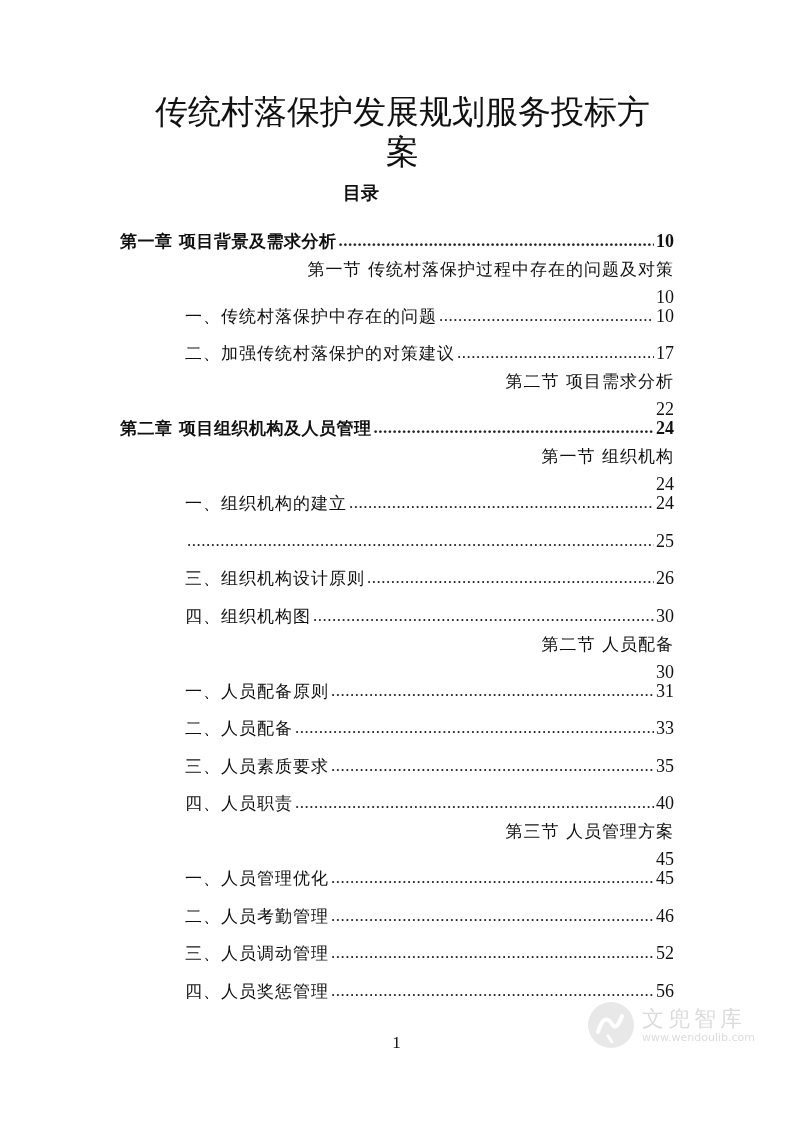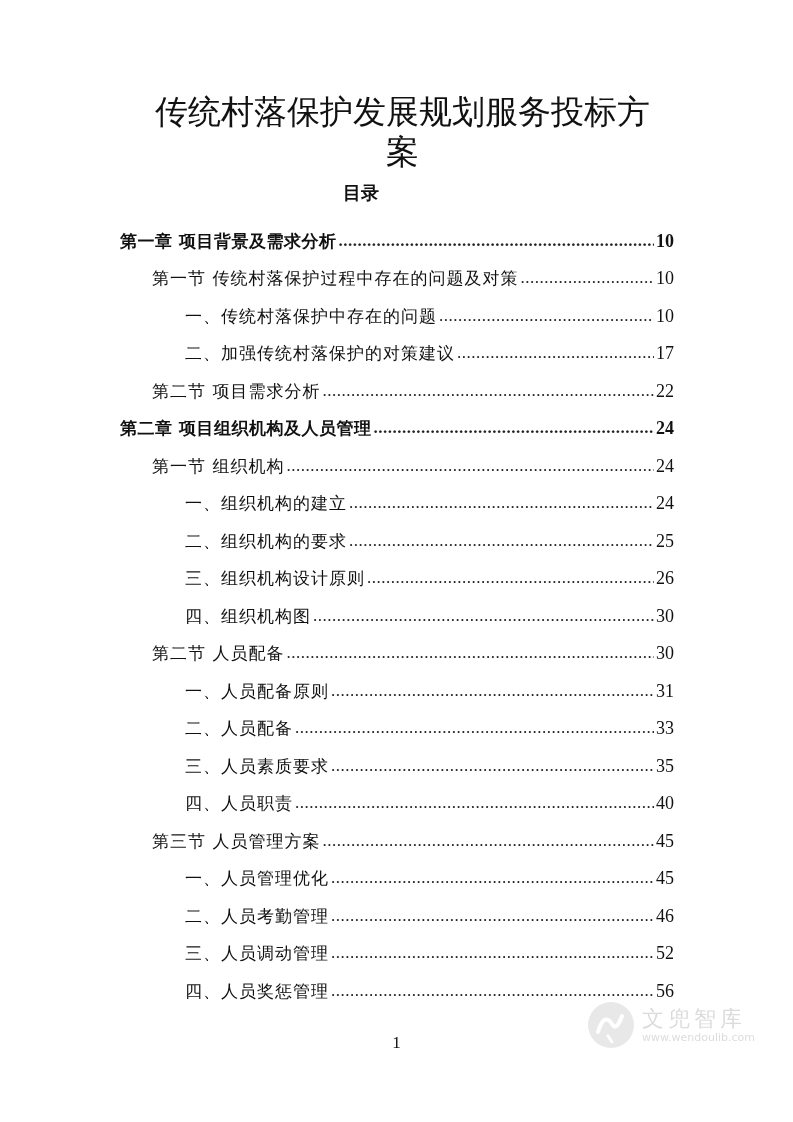--- a/index.html
+++ b/index.html
@@ -14,21 +14,21 @@
   .toc { position: absolute; left: 120px; top: 217px; width: 554px; }
   .row { display: flex; align-items: flex-end; height: 37.5px; line-height: 28px;
          font-size: 17px; white-space: nowrap; }
   .row .label { flex: 0 0 auto; letter-spacing: 1px; }
   .row .dots { flex: 1 1 auto; overflow: hidden; margin: 0 2px; color: #222;
                font-family: "Liberation Serif", serif; }
   .row .dots::before { content: "................................................................................................................................................"; letter-spacing: 0.5px; }
   .row .page { flex: 0 0 auto; font-family: Liberation Serif, serif; font-size: 18px; }
   .row.lvl1 { font-weight: bold; }
   .row.lvl1 .label { font-family: "DejaVu Sans", sans-serif; letter-spacing: 0.5px; }
-  .row.lvl2 { padding-left: 32px; }
+  .row.lvl2 { padding-left: 32px; flex-direction: column; }
   .row.lvl3 { padding-left: 65px; }
   .pagenum { position: absolute; top: 1033px; left: 0; width: 793px; text-align: center;
              font-family: "Liberation Serif", serif; font-size: 17px; }
   .watermark { position: absolute; left: 588px; top: 1002px; width: 190px; height: 46px;
                opacity: 0.35; display: flex; align-items: center; }
   .wm-logo { width: 46px; height: 46px; border-radius: 50%; background: #bfbfbf; position: relative; }
   .wm-logo svg { position: absolute; left: 0; top: 0; }
   .wm-text { margin-left: 8px; color: #9a9a9a; }
   .wm-name { font-family: "DejaVu Sans", sans-serif; font-size: 22px; letter-spacing: 4px; line-height: 26px; }
   .wm-url { font-family: "DejaVu Sans", sans-serif; font-size: 11px; line-height: 12px; }
@@ -78,21 +78,20 @@
       <span class="label">第一节  组织机构</span>
       <span class="dots"></span>
       <span class="page">24</span>
     </div>
     <div class="row lvl3">
       <span class="label">一、组织机构的建立</span>
       <span class="dots"></span>
       <span class="page">24</span>
     </div>
     <div class="row lvl3">
-      <span class="label">二、组织机构的要求</span>
       <span class="dots"></span>
       <span class="page">25</span>
     </div>
     <div class="row lvl3">
       <span class="label">三、组织机构设计原则</span>
       <span class="dots"></span>
       <span class="page">26</span>
     </div>
     <div class="row lvl3">
       <span class="label">四、组织机构图</span>

